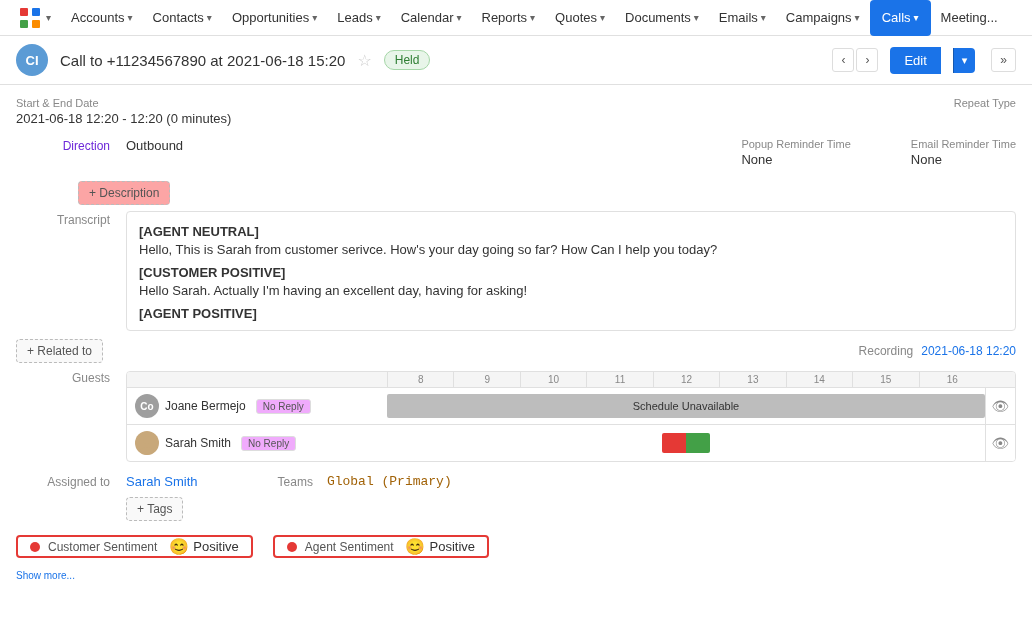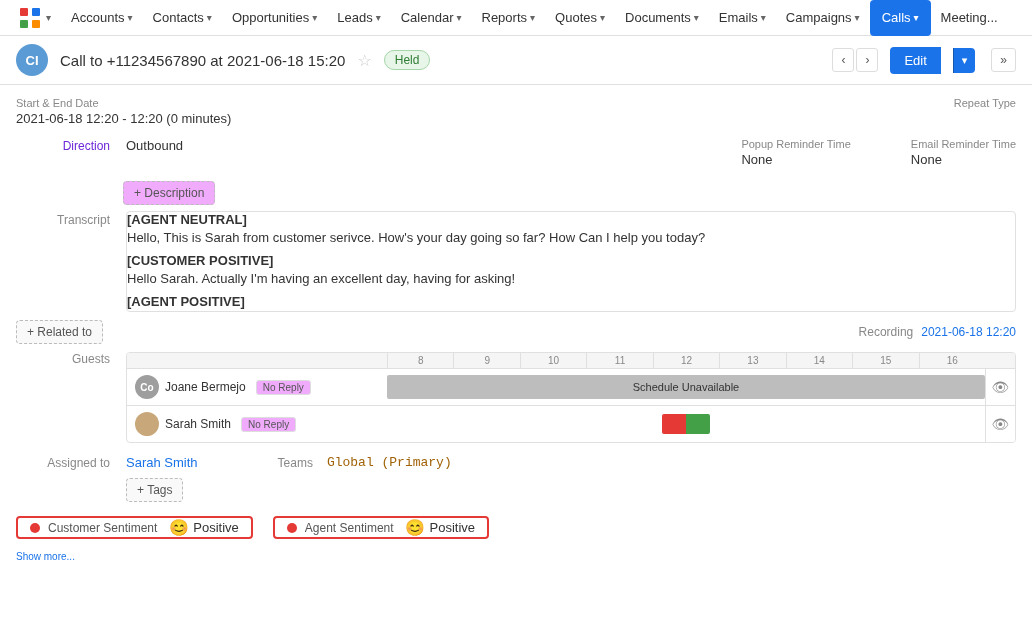--- a/index.html
+++ b/index.html
@@ -70,28 +70,28 @@
 
     .top-fields { display: flex; gap: 0; margin-bottom: 4px; }
     .top-left { flex: 1; }
     .top-right { display: flex; gap: 60px; margin-left: auto; }
     .reminder-field { }
     .reminder-label { font-size: 11px; color: #888; margin-bottom: 2px; }
     .reminder-value { font-size: 13px; color: #333; }
 
     
     .description-btn {
-      border: 1px dashed #bbb; background: #f0abfc; padding: 4px 10px;
+      border: 1px dashed #bbb; background: #fca5a5; padding: 4px 10px;
       border-radius: 4px; cursor: pointer; color: #555; font-size: 12px;
-      display: inline-flex; align-items: center; gap: 4px; margin: 6px 0 6px 107px;
+      display: inline-flex; align-items: center; gap: 4px; margin: 6px 0 6px 62px;
     }
 
     
     .transcript-area {
-      border: 1px solid #e0e0e0; border-radius: 4px; 
+      border: 1px solid #e0e0e0; border-radius: 4px; padding: 12px;
       margin-left: 0; background: #fff; flex: 1;
       max-height: 120px; overflow: hidden;
     }
     .transcript-row { display: flex; align-items: flex-start; margin-bottom: 4px; }
     .transcript-label { color: #888; font-size: 12px; min-width: 110px; text-align: right; padding-right: 16px; padding-top: 2px; }
     .transcript-speaker { font-weight: 600; font-size: 13px; color: #333; margin-bottom: 2px; }
     .transcript-text { font-size: 13px; color: #333; margin-bottom: 6px; line-height: 1.4; }
 
     
     .related-recording-row {

